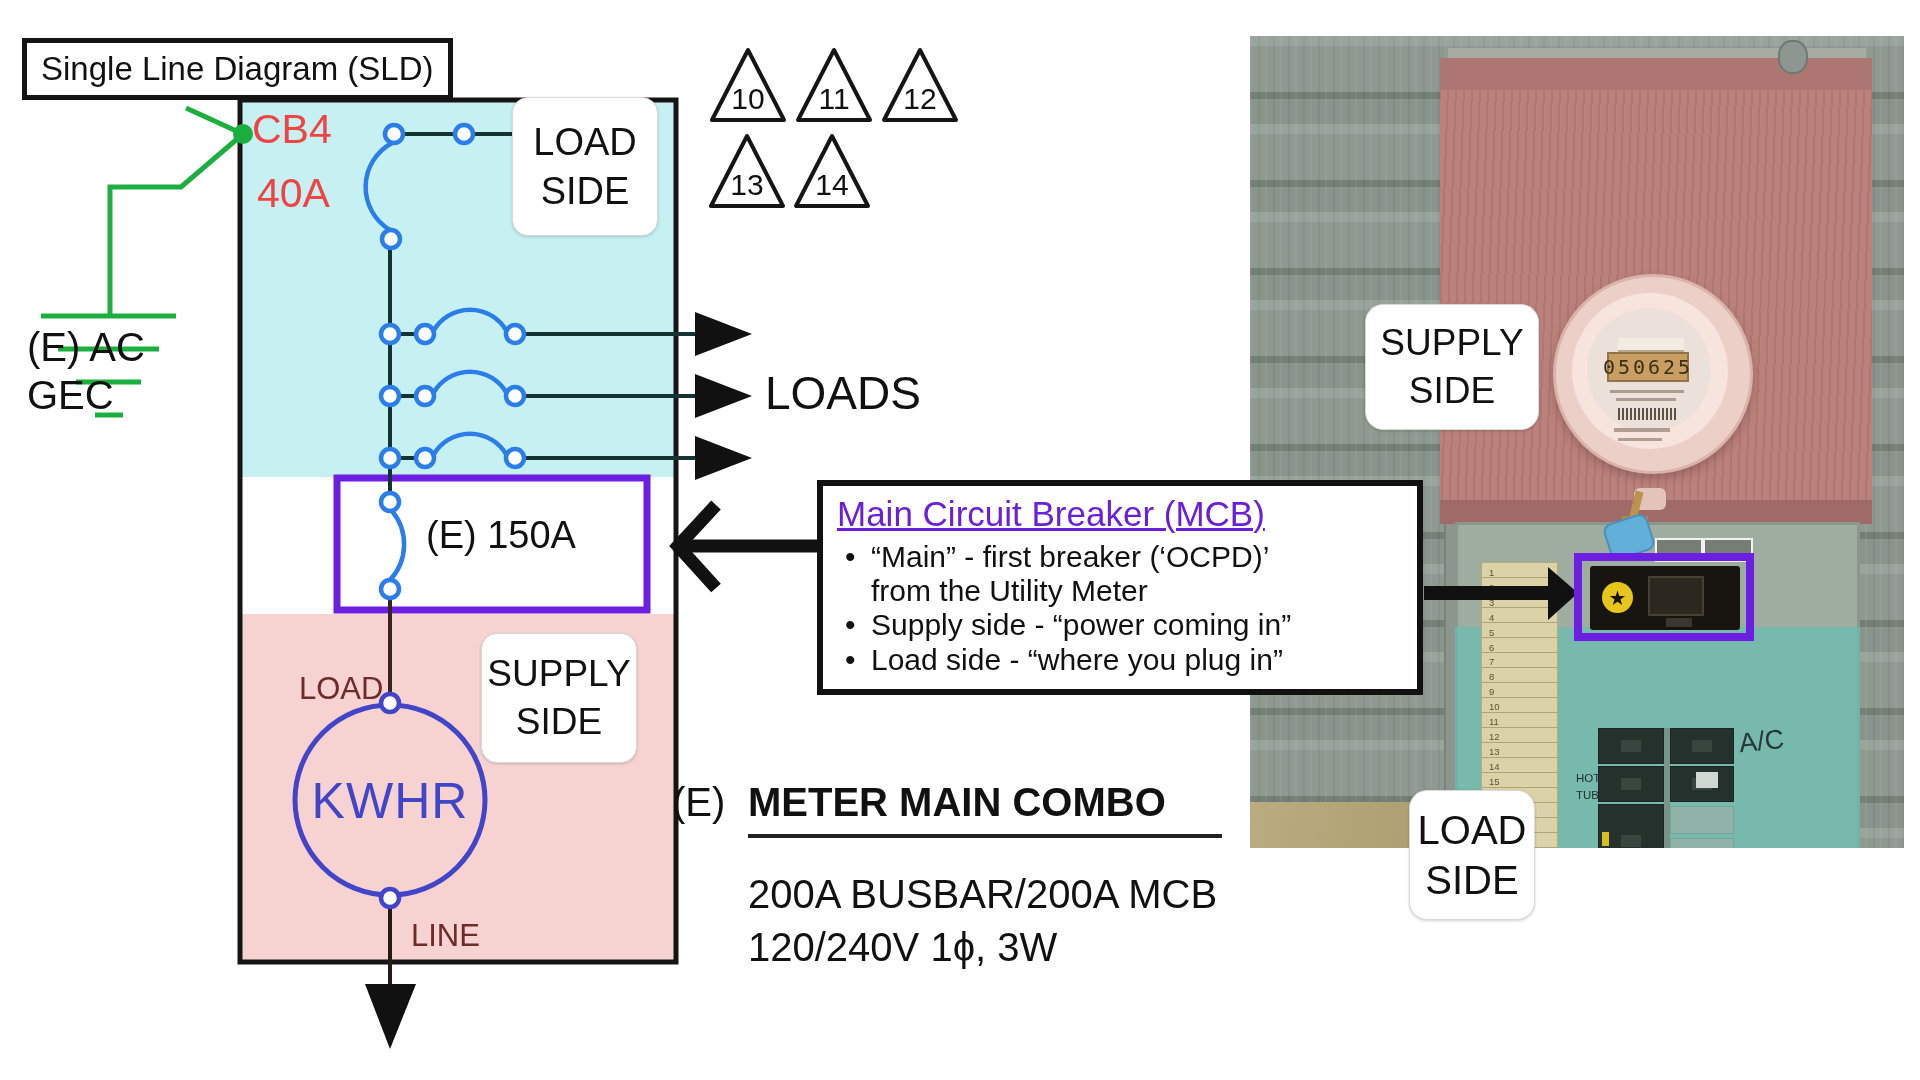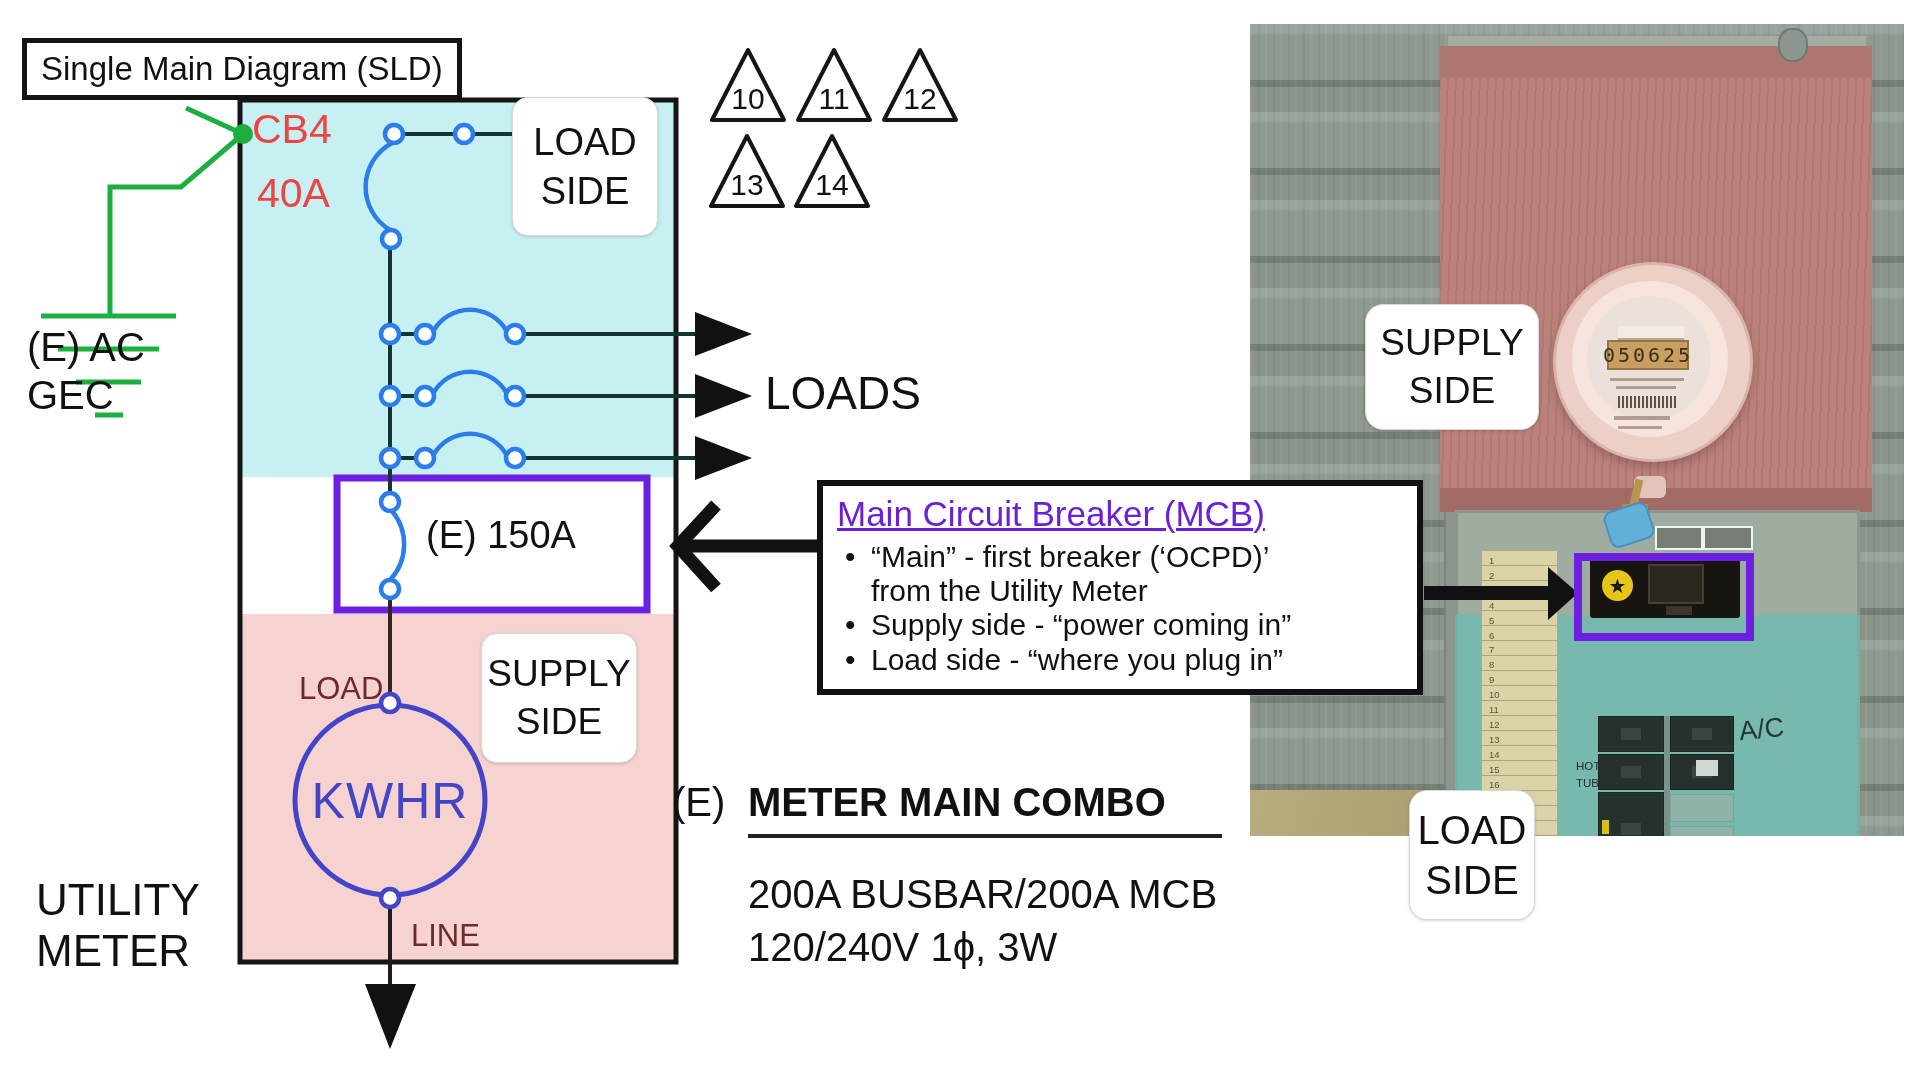--- a/index.html
+++ b/index.html
@@ -31,21 +31,21 @@
   #callout .b-indent{padding-left:34px;}
 
   
   .spec-txt{font-size:40px;z-index:6;}
   #spec-title{border-bottom:4px solid #222;padding-bottom:9px;width:474px;font-weight:bold;}
 
   
   .marker-num{width:72px;text-align:center;font-size:30px;z-index:6;}
 
   
-  #photo{left:1250px;top:24px;width:654px;height:812px;overflow:hidden;z-index:1;
+  #photo{left:1250px;top:36px;width:654px;height:812px;overflow:hidden;z-index:1;
      background:
       repeating-linear-gradient(90deg, rgba(255,255,255,.05) 0 2px, transparent 2px 8px, rgba(0,0,0,.05) 8px 10px, transparent 10px 15px),
       repeating-linear-gradient(180deg,#99a49c 0 10px,#8e9990 10px 56px,#747f76 56px 63px,#89948b 63px 88px);}
   .ph{position:absolute;}
   #tan-door{left:0;top:766px;width:203px;height:243px;background:linear-gradient(100deg,#b8ac80,#a89c6e);
             border-right:6px solid #8f8660;}
   #gray-post{left:194px;top:482px;width:30px;height:527px;background:#8d968e;
              border-left:2px solid #79837b;border-right:2px solid #79837b;}
   #hood-rim{left:198px;top:12px;width:418px;height:16px;background:#a6aca2;}
   #red-hood{left:190px;top:22px;width:432px;height:466px;background:#bb827d;
@@ -291,37 +291,35 @@
       <polygon points="748,50 712,120 784,120"></polygon>
       <polygon points="834,50 798,120 870,120"></polygon>
       <polygon points="920,50 884,120 956,120"></polygon>
       <polygon points="747,136 711,206 783,206"></polygon>
       <polygon points="832,136 796,206 868,206"></polygon>
     </g>
 
     <rect x="1578" y="557" width="172" height="80" fill="none" stroke="#6c1fe0" stroke-width="8"></rect>
   </svg>
 
-  <div class="abs frame-box" style="left:22px;top:38px;">Single Main Diagram (SLD)</div>
+  <div class="abs frame-box" style="left:22px;top:38px;">Single Line Diagram (SLD)</div>
 
   <div class="abs teal lbl" style="left:252px;top:106px;">CB4</div>
   <div class="abs teal lbl" style="left:257px;top:170px;">40A</div>
 
   <div class="abs tag pre" style="left:512px;top:97px;width:144px;padding:20px 0;font-size:38px;line-height:1.28;">LOAD
 SIDE</div>
   <div class="abs tag pre" style="left:481px;top:633px;width:154px;padding:16px 0;font-size:37px;line-height:1.3;">SUPPLY
 SIDE</div>
 
   <div class="abs lbl" style="left:765px;top:366px;font-size:46px;">LOADS</div>
   <div class="abs lbl" style="left:426px;top:514px;font-size:38px;">(E) 150A</div>
   <div class="abs maroon lbl" style="left:299px;top:671px;">LOAD</div>
   <div class="abs maroon lbl" style="left:411px;top:918px;">LINE</div>
   <div class="abs indigo center lbl" style="left:302px;top:772px;width:176px;font-size:50px;letter-spacing:1px;">KWHR</div>
-  <div class="abs pre lbl" style="left:36px;top:874px;font-size:44px;line-height:1.16;">UTILITY
-METER</div>
   <div class="abs pre lbl" style="left:27px;top:323px;font-size:40px;line-height:1.2;">(E) AC
 GEC</div>
 
   <div class="abs marker-num" style="left:712px;top:82px;">10</div>
   <div class="abs marker-num" style="left:798px;top:82px;">11</div>
   <div class="abs marker-num" style="left:884px;top:82px;">12</div>
   <div class="abs marker-num" style="left:711px;top:168px;">13</div>
   <div class="abs marker-num" style="left:796px;top:168px;">14</div>
 
   <div class="abs" id="callout">

